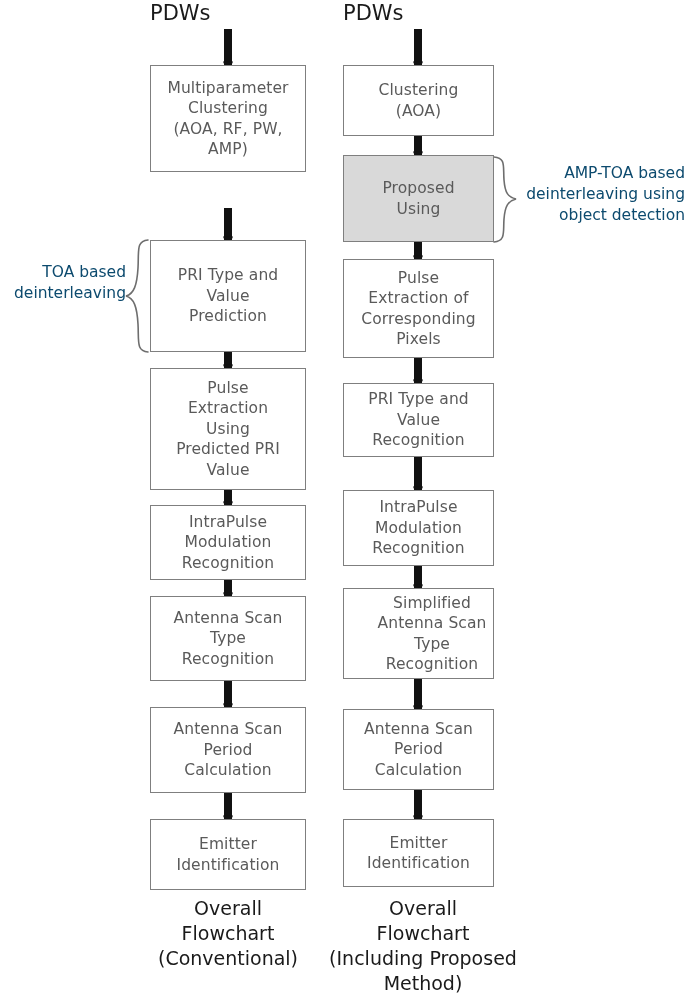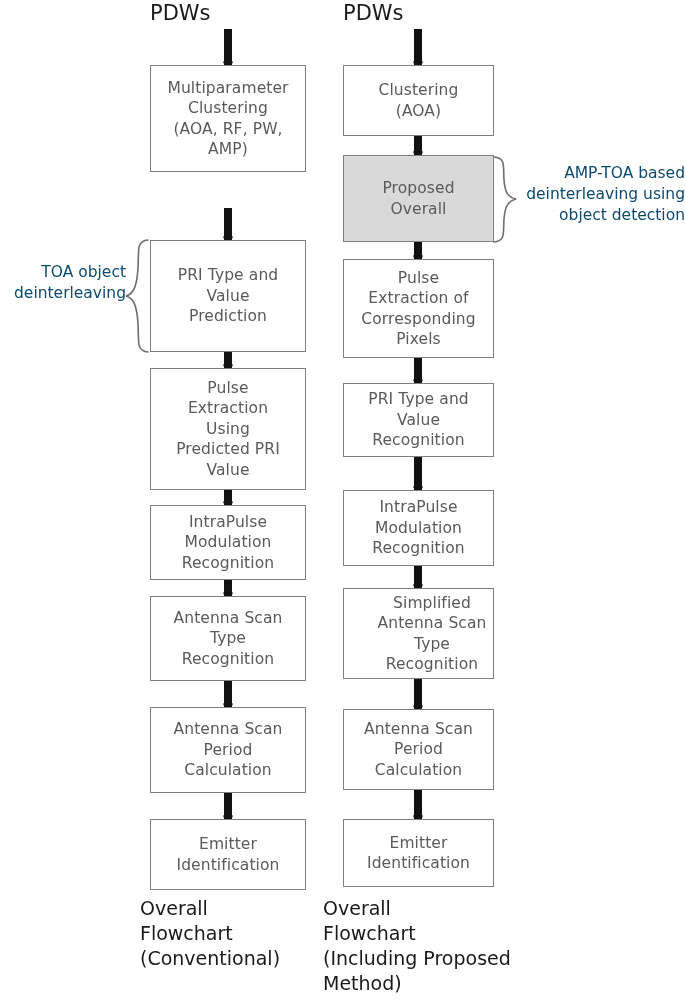--- a/index.html
+++ b/index.html
@@ -43,20 +43,21 @@
     color: #1a1a1a;
     font-size: 21px;
     text-align: left;
     line-height: 1.1;
   }
   .caption {
     position: absolute;
     color: #1a1a1a;
     font-size: 19px;
     line-height: 1.32;
+    text-align: center;
     white-space: pre-line;
   }
   .annot {
     position: absolute;
     color: #0c4a6e;
     font-size: 15.5px;
     line-height: 1.34;
     text-align: right;
     white-space: pre-line;
   }
@@ -130,42 +131,42 @@
 Recognition</div>
   <div class="node" style="left:150px; top:707px; width:156px; height:86px;">Antenna Scan
 Period
 Calculation</div>
   <div class="node" style="left:150px; top:819px; width:156px; height:71px;">Emitter
 Identification</div>
 
   <div class="node" style="left:343px; top:65px; width:151px; height:71px;">Clustering
 (AOA)</div>
   <div class="node shaded" style="left:343px; top:155px; width:151px; height:87px;">Proposed
-Overall</div>
+Using</div>
   <div class="node" style="left:343px; top:259px; width:151px; height:99px;">Pulse
 Extraction of
 Corresponding
 Pixels</div>
   <div class="node" style="left:343px; top:383px; width:151px; height:74px;">PRI Type and
 Value
 Recognition</div>
   <div class="node" style="left:343px; top:490px; width:151px; height:76px;">IntraPulse
 Modulation
 Recognition</div>
   <div class="node" style="left:343px; top:588px; width:151px; height:91px;padding-left:27px;">Simplified
 Antenna Scan
 Type
 Recognition</div>
   <div class="node" style="left:343px; top:709px; width:151px; height:81px;">Antenna Scan
 Period
 Calculation</div>
   <div class="node" style="left:343px; top:819px; width:151px; height:68px;">Emitter
 Identification</div>
 
-  <div class="annot" style="left:0px; top:262px; width:126px;">TOA object
+  <div class="annot" style="left:0px; top:262px; width:126px;">TOA based
 deinterleaving</div>
   <div class="annot" style="left:520px; top:163px; width:165px;">AMP-TOA based
 deinterleaving using
 object detection</div>
 
   <div class="caption" style="left:140px; top:896px; width:176px;">Overall
 Flowchart
 (Conventional)</div>
   <div class="caption" style="left:323px; top:896px; width:200px;">Overall
 Flowchart

